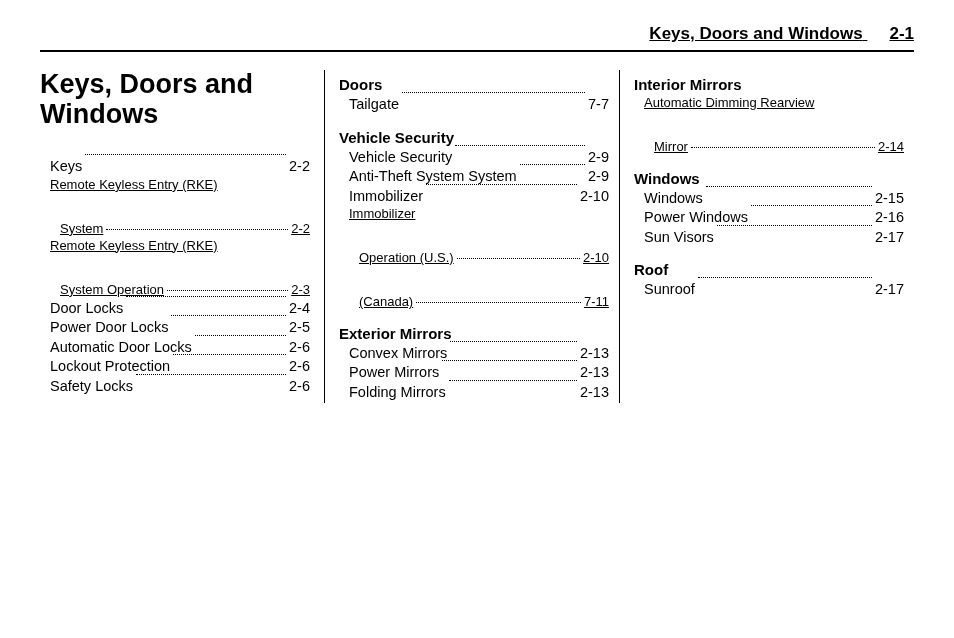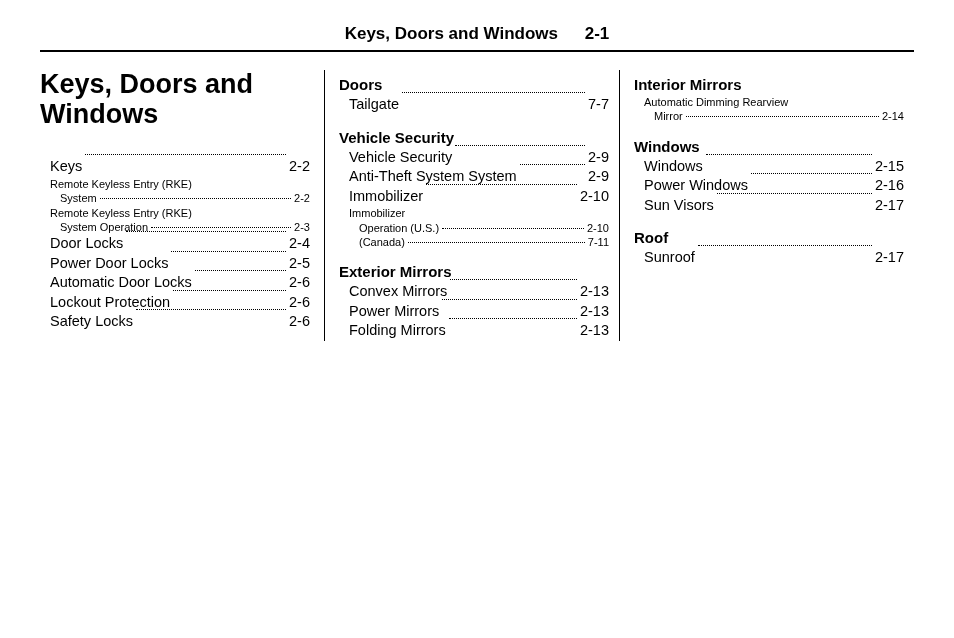--- a/index.html
+++ b/index.html
@@ -6,26 +6,27 @@
   body {
     width: 954px;
     height: 638px;
     background: #fff;
     font-family: Arial, Helvetica, sans-serif;
     color: #000;
     padding: 24px 40px 24px 40px;
     position: relative;
   }
   .header {
-    text-align: center;
+    text-align: right;
     font-weight: bold;
     font-size: 17px;
     padding-bottom: 6px;
     border-bottom: 2.5px solid #000;
     margin-bottom: 18px;
+    text-decoration: underline;
   }
   .header .pg { margin-left: 22px; }
   .cols {
     display: flex;
     gap: 0;
   }
   .col {
     flex: 1;
     padding: 0 10px;
   }
@@ -50,28 +51,30 @@
   .entry {
     display: flex;
     align-items: flex-start;
     font-size: 14.5px;
     line-height: 1.35;
     padding-left: 10px;
   }
   .entry .label { white-space: nowrap; }
   .entry-multi {
     padding-left: 10px;
-    font-size: 11px;
+    font-size: 13px;
     line-height: 1.3;
+    text-decoration: underline;
   }
   .entry-multi .line1 { display: block; }
   .entry-multi .line2 {
     display: flex;
     align-items: baseline;
     padding-left: 10px;
+    margin-top: 27px;
   }
   .dots {
     flex: 1;
     border-bottom: 1.5px dotted #000;
     position: relative;
     top: -3px;
     margin: 0 3px;
     min-width: 6px;
   }
   .pgnum { white-space: nowrap; }

